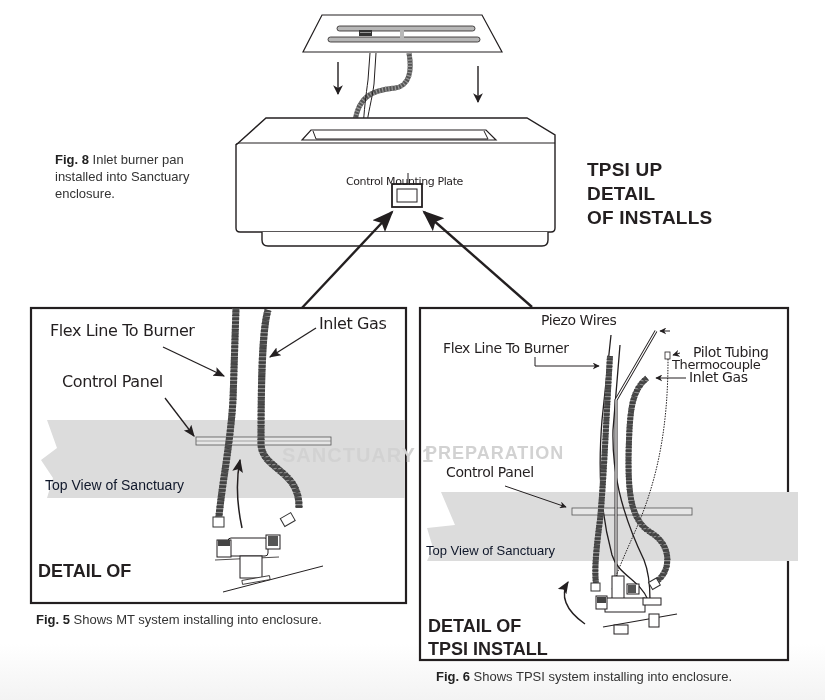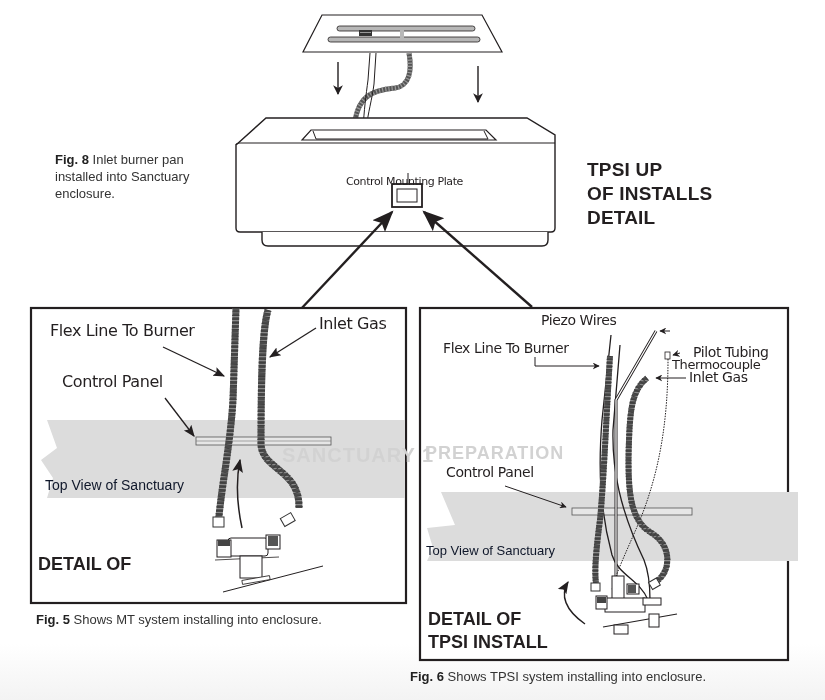--- a/index.html
+++ b/index.html
@@ -6,21 +6,21 @@
   body {
     width: 825px; height: 700px; position: relative; overflow: hidden;
     background: linear-gradient(#ffffff 0%, #ffffff 92%, #f3f3f3 100%);
     font-family: "Liberation Sans", sans-serif; color: #231f20;
   }
   .abs { position: absolute; }
   svg.art { position: absolute; left: 0; top: 0; }
   .cap { font-size: 13px; line-height: 17px; color: #333; }
   .cap b { font-weight: bold; color: #222; }
   .headline { font-weight: bold; font-size: 19px; line-height: 24px; color: #231f20; letter-spacing: 0.2px; }
-  .detail { font-weight: bold; font-size: 18px; line-height: 23px; color: #231f20; }
+  .detail { font-weight: bold; font-size: 18px; line-height: 23px; color: #231f20; margin-top: 7px; }
   .lbl { font-family: "DejaVu Sans", sans-serif; font-size: 16px; color: #231f20; white-space: nowrap; letter-spacing: -0.4px; }
   .lbl-sm { font-family: "DejaVu Sans", sans-serif; font-size: 14px; color: #231f20; white-space: nowrap; letter-spacing: -0.4px; }
   .lbl-xs { font-family: "DejaVu Sans", sans-serif; font-size: 11px; color: #231f20; white-space: nowrap; letter-spacing: -0.4px; margin-top: 16px; }
   .topview { font-size: 14px; color: #0f172a; white-space: nowrap; }
   .watermark { font-weight: bold; font-size: 20px; color: #d2d2d2; letter-spacing: 1px; white-space: nowrap; }
 </style>
 </head>
 <body>
 
 <svg class="art" width="825" height="700" viewBox="0 0 825 700">
@@ -161,22 +161,22 @@
   <b>Fig. 8</b>
   <span>Inlet burner pan</span><br>
   <span>installed into Sanctuary</span><br>
   <span>enclosure.</span>
 </div>
 
 <div class="abs lbl-xs" style="left:346px; top:159px;">Control Mounting Plate</div>
 
 <div class="abs headline" style="left:587px; top:158px;">
   <div>TPSI UP</div>
+  <div>DETAIL</div>
   <div>OF INSTALLS</div>
-  <div>DETAIL</div>
 </div>
 
 <div class="abs lbl" style="left:50px; top:321px;">Flex Line To Burner</div>
 <div class="abs lbl" style="left:319px; top:314px;">Inlet Gas</div>
 <div class="abs lbl" style="left:62px; top:372px;">Control Panel</div>
 <div class="abs watermark" style="left:282px; top:444px;">SANCTUARY 1</div>
 <div class="abs topview" style="left:45px; top:477px;">Top View of Sanctuary</div>
 <div class="abs detail" style="left:38px; top:553px;">
   <div>DETAIL OF</div>
 </div>
@@ -190,16 +190,16 @@
 <div class="abs lbl-sm" style="left:443px; top:340px;">Flex Line To Burner</div>
 <div class="abs lbl-sm" style="left:693px; top:344px;">Pilot Tubing</div>
 <div class="abs lbl-sm" style="left:689px; top:369px;">Inlet Gas</div>
 <div class="abs watermark" style="left:425px; top:443px; font-size:18px;">PREPARATION</div>
 <div class="abs lbl-sm" style="left:446px; top:464px;">Control Panel</div>
 <div class="abs topview" style="left:426px; top:543px; font-size:13px;">Top View of Sanctuary</div>
 <div class="abs detail" style="left:428px; top:608px;">
   <div>DETAIL OF</div>
   <div>TPSI INSTALL</div>
 </div>
-<div class="abs cap" style="left:410px; top:668px;">
+<div class="abs cap" style="left:436px; top:668px;">
   <b>Fig. 6</b>
   <span>Shows TPSI system installing into enclosure.</span>
 </div>
 
 </body></html>

